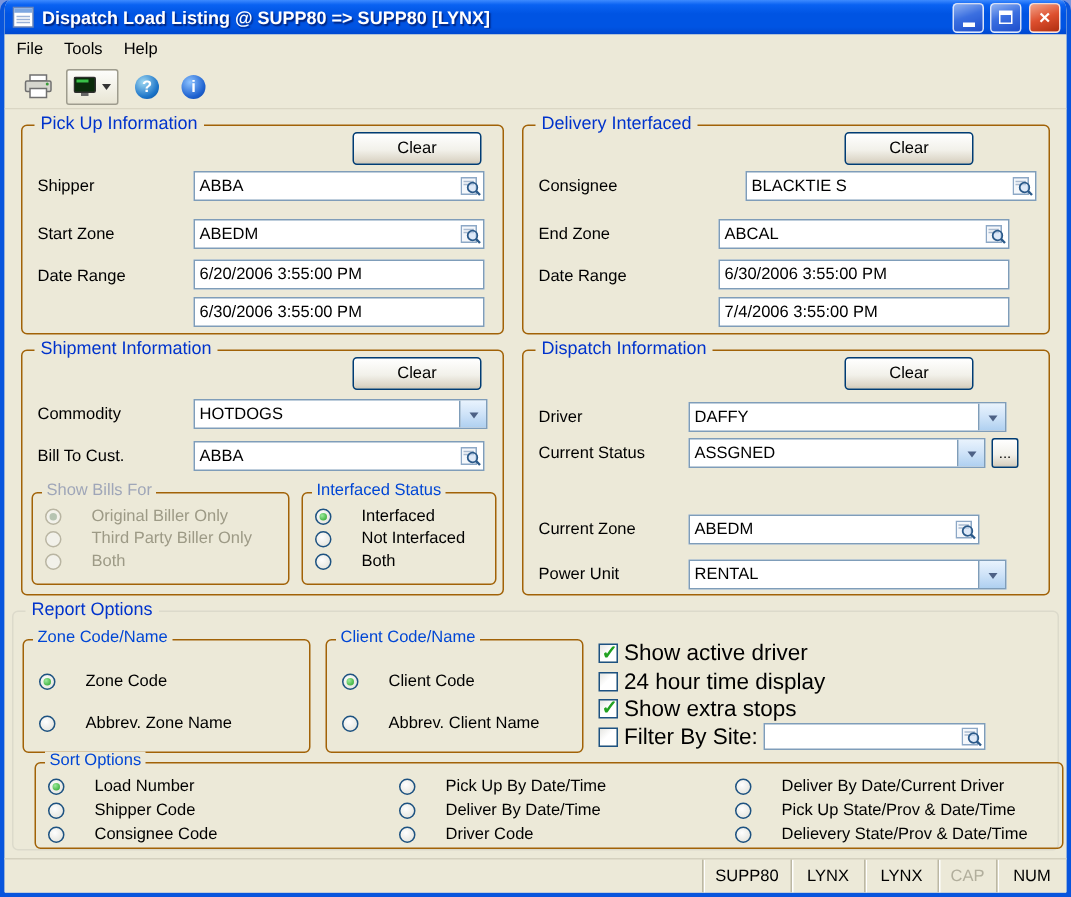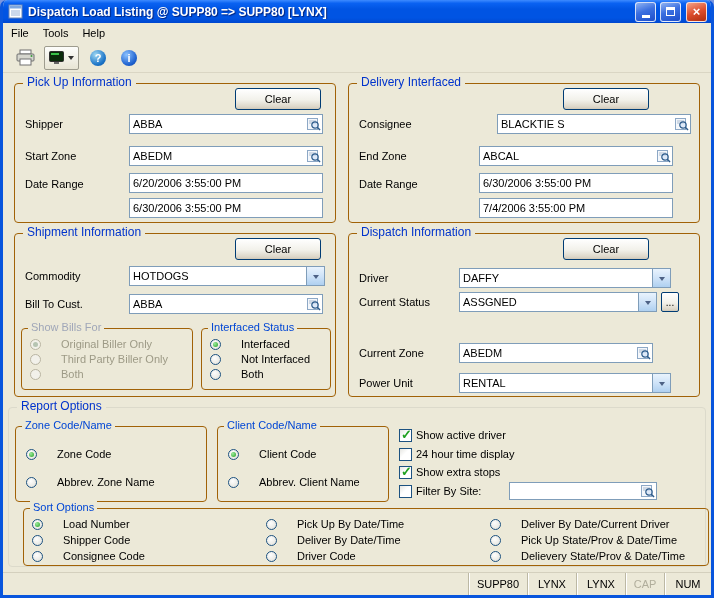--- a/index.html
+++ b/index.html
@@ -66,21 +66,21 @@
 
   .radio { position:absolute; display:flex; align-items:center; gap:20px; font-size:11px; height:14px; white-space:nowrap; }
   .rdot { width:11px; height:11px; box-sizing:border-box; border-radius:50%; border:1px solid #1D5281;
     background:radial-gradient(circle at 40% 35%, #FEFEFE, #DFDFD7); flex:0 0 auto; position:relative; }
   .radio.checked .rdot::after { content:""; position:absolute; left:2px; top:2px; width:5px; height:5px;
     border-radius:50%; background:radial-gradient(circle at 35% 35%, #9CEA9C, #23A123); }
   .radio.disabled { color:#9D9A86; }
   .radio.disabled .rdot { border-color:#B9B5A2; background:#F2F1EA; }
   .radio.disabled.checked .rdot::after { background:#B6C4B2; }
 
-  .check { position:absolute; display:flex; align-items:center; gap:4px; font-size:11px; height:14px; white-space:nowrap; }
+  .check { position:absolute; display:flex; align-items:center; gap:4px; font-size:15px; height:14px; white-space:nowrap; }
   .cbox { width:13px; height:13px; box-sizing:border-box; border:1px solid #1D5281; position:relative; flex:0 0 auto;
     background:linear-gradient(135deg,#E6E6E2,#FFFFFF 45%); }
   .check.checked .cbox::after { content:"\2713"; position:absolute; left:1px; top:-3px;
     font-size:13px; font-weight:bold; color:#21A121; }
 
   
   .statusbar { position:absolute; left:0; right:0; bottom:0; height:22px; display:flex; align-items:stretch;
     background:#ECE9D8; border-top:1px solid #D4D0BE; font-size:11px; }
   .sb { display:flex; align-items:center; justify-content:center; border-left:1px solid #BCB8A4;
     box-shadow:inset 1px 0 0 #FFFFFF; }

